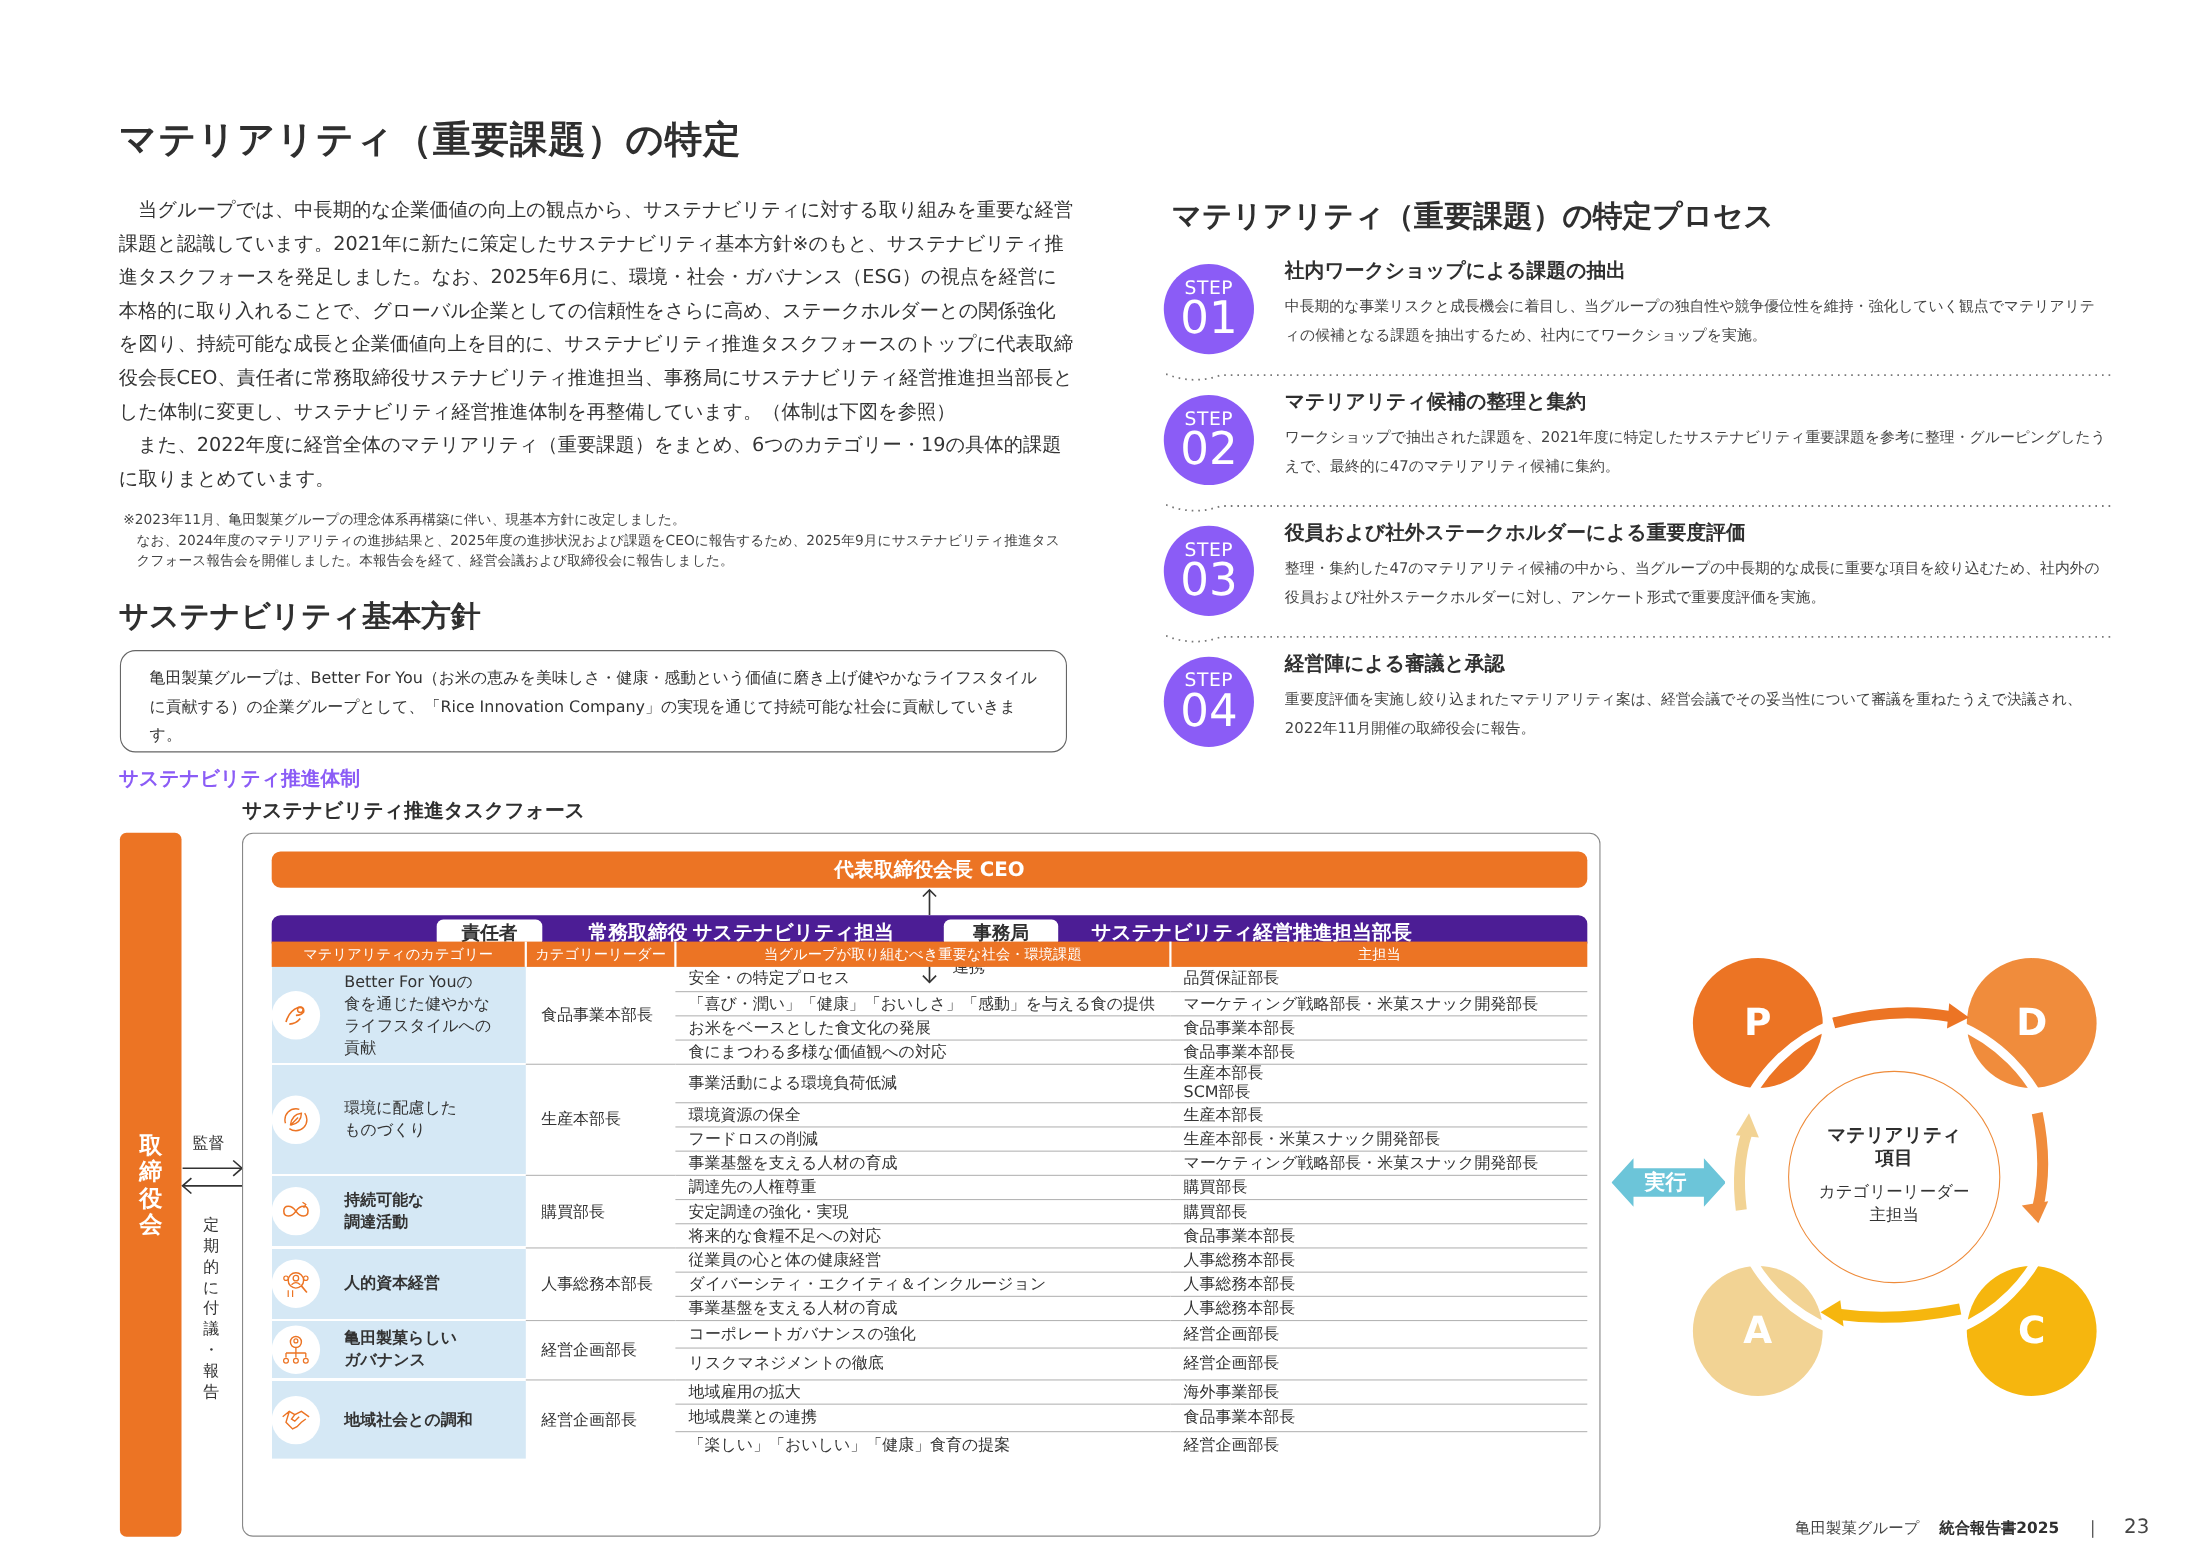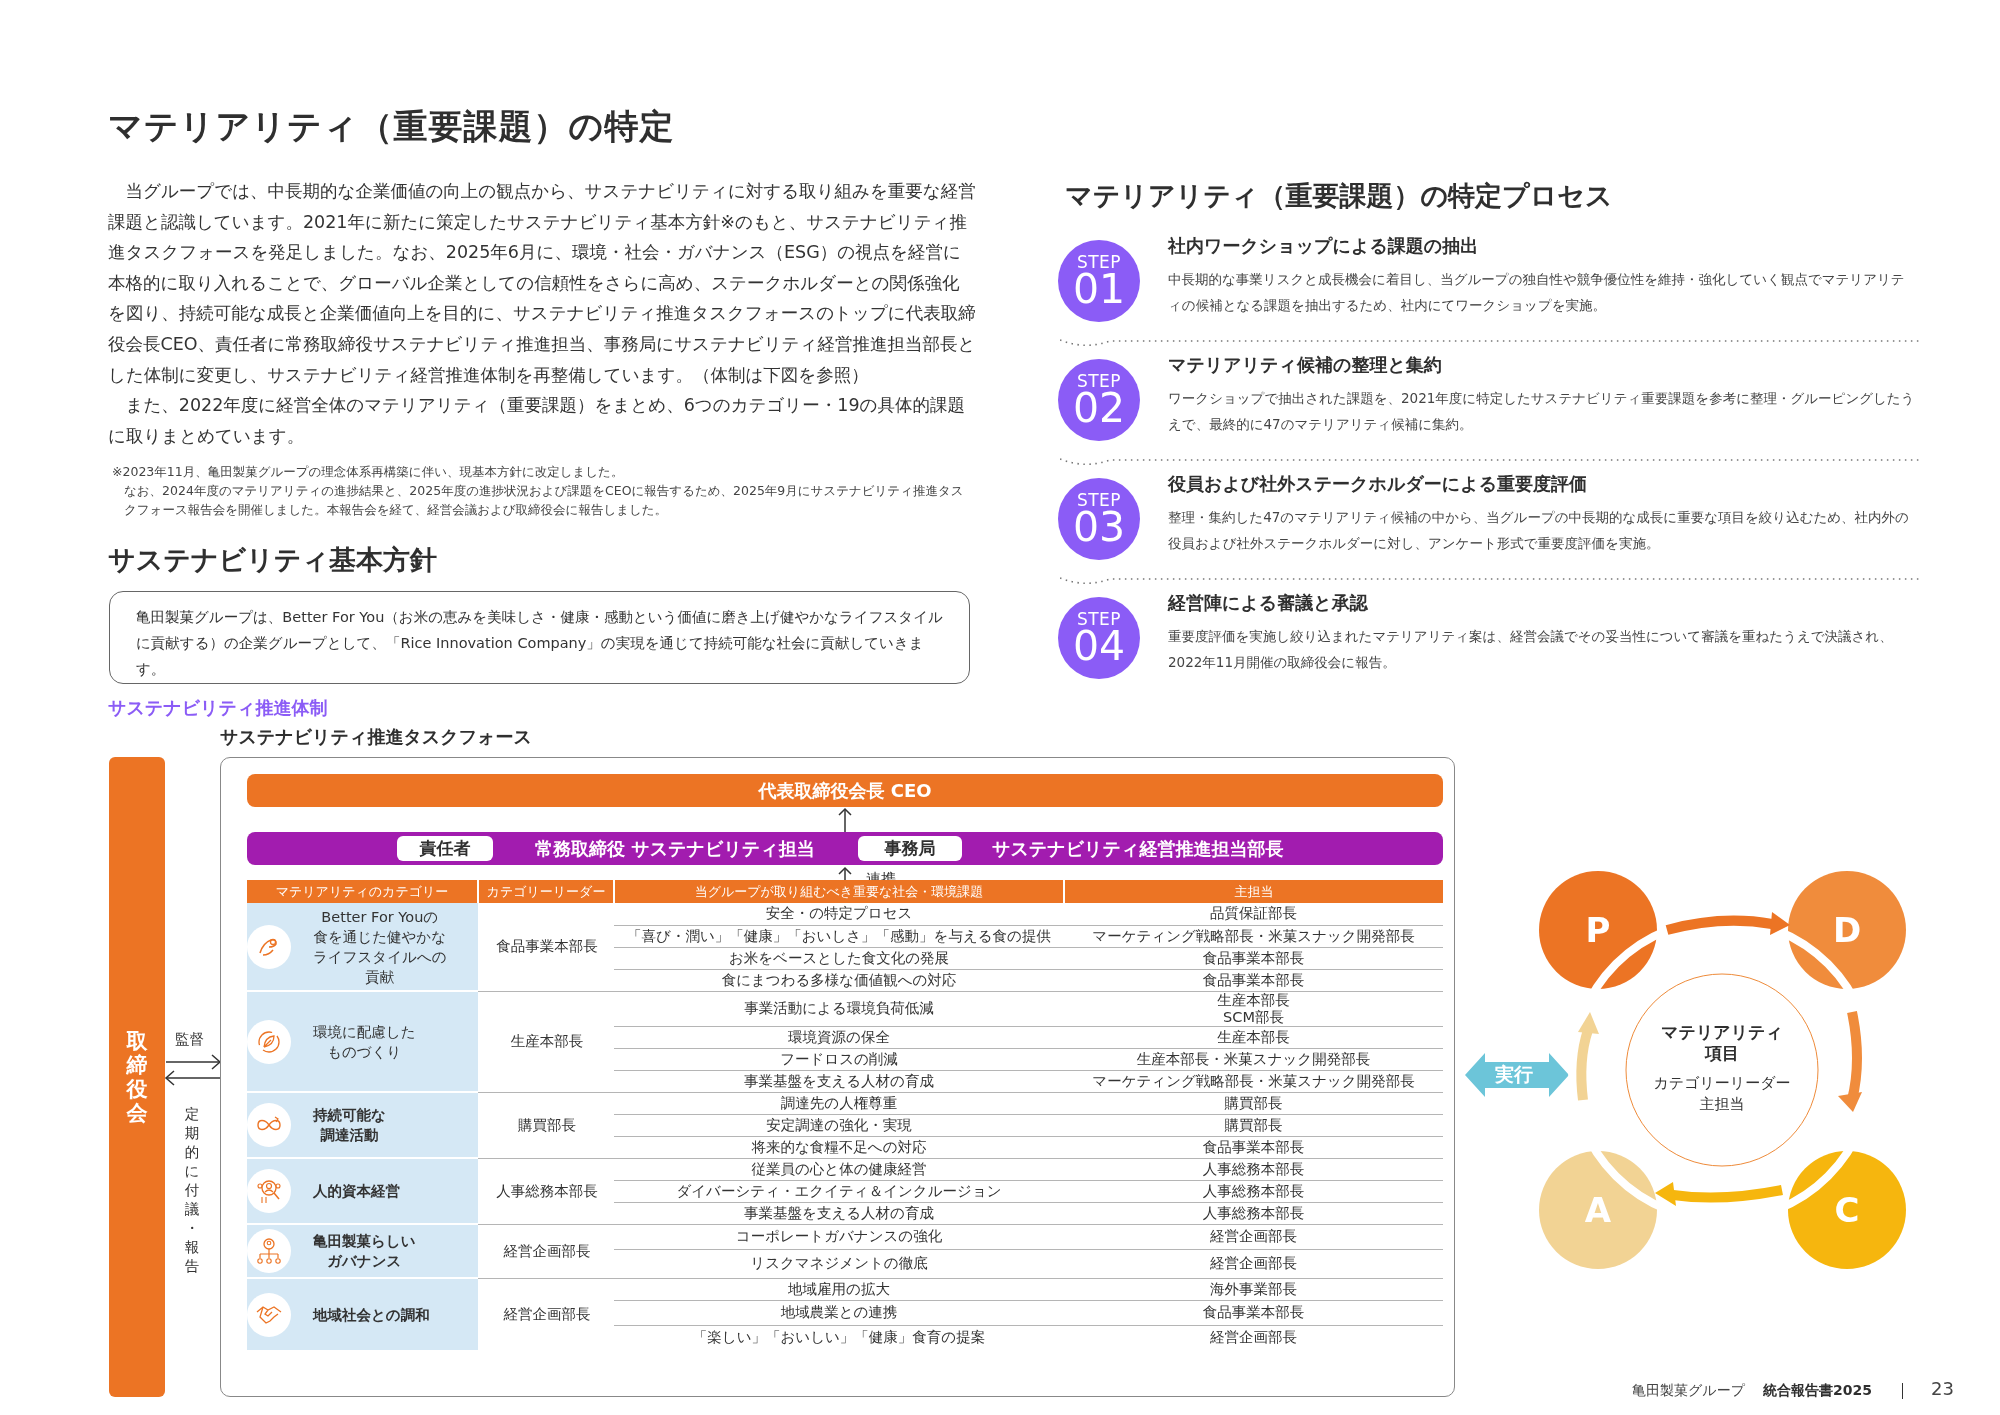--- a/index.html
+++ b/index.html
@@ -32,27 +32,27 @@
   .board { left: 109px; top: 757px; width: 56px; height: 640px; background: #ec7424; border-radius: 6px; color: #fff; font-size: 21px; font-weight: bold; }
   .board span { position: absolute; left: 0; top: 272px; width: 56px; text-align: center; line-height: 24px; }
 
   .supervise { left: 175px; top: 1030px; font-size: 14.5px; color: #333; }
   .periodic { left: 182px; top: 1105px; width: 20px; font-size: 14.5px; line-height: 19px; color: #333; text-align: center; }
   .arrows-lr { left: 162px; top: 1050px; width: 62px; height: 40px; }
 
   .taskforce { left: 220px; top: 757px; width: 1235px; height: 640px; border: 1.5px solid #888; border-radius: 10px; }
 
   .ceo-bar { left: 247px; top: 774px; width: 1196px; height: 33px; background: #ec7424; border-radius: 8px; color: #fff; font-size: 18px; font-weight: bold; text-align: center; line-height: 33px; }
-  .mid-bar { left: 247px; top: 832px; width: 1196px; height: 33px; background: #a21caf; border-radius: 8px; color: #fff; font-size: 18px; font-weight: bold; }
+  .mid-bar { left: 247px; top: 832px; width: 1196px; height: 33px; background: #4c1d95; border-radius: 8px; color: #fff; font-size: 18px; font-weight: bold; font-family: Liberation Serif, serif; }
   .pill { position: absolute; top: 4px; height: 25px; background: #fff; border-radius: 6px; color: #2f2f2f; text-align: center; line-height: 25px; font-size: 17px; font-weight: bold; }
   .mid-text { position: absolute; top: 0; line-height: 33px; }
   .vert-arrow { left: 838px; width: 14px; }
   .renkei { left: 866px; top: 870px; font-size: 15px; color: #333; }
 
-  table.mat { position: absolute; left: 247px; top: 880px; width: 1196px; border-collapse: collapse; font-size: 14.5px; color: #333; text-align: center; }
+  table.mat { position: absolute; left: 247px; top: 856px; width: 1196px; border-collapse: collapse; font-size: 14.5px; color: #333; }
   table.mat th { background: #ec7424; color: #fff; font-weight: normal; font-size: 13px; height: 23px; border-right: 2px solid #fff; }
   table.mat th:last-child { border-right: none; }
   table.mat td { border-bottom: 1px solid #b5b5b5; padding: 0 12px; height: 22px; vertical-align: middle; }
   table.mat td.cat { background: #d5e8f5; border-bottom: 2px solid #fff; padding: 0; position: relative; }
   table.mat td.lead { padding-left: 14px; border-bottom: 1px solid #b5b5b5; }
   .cat-inner { display: flex; align-items: center; }
   .cat-icon { width: 44px; height: 44px; border-radius: 50%; background: #fff; flex: 0 0 44px; display: flex; align-items: center; justify-content: center; }
   .cat-name { margin-left: 22px; font-size: 14.5px; line-height: 20px; }
   .cat-name.bold { font-weight: bold; }
 

